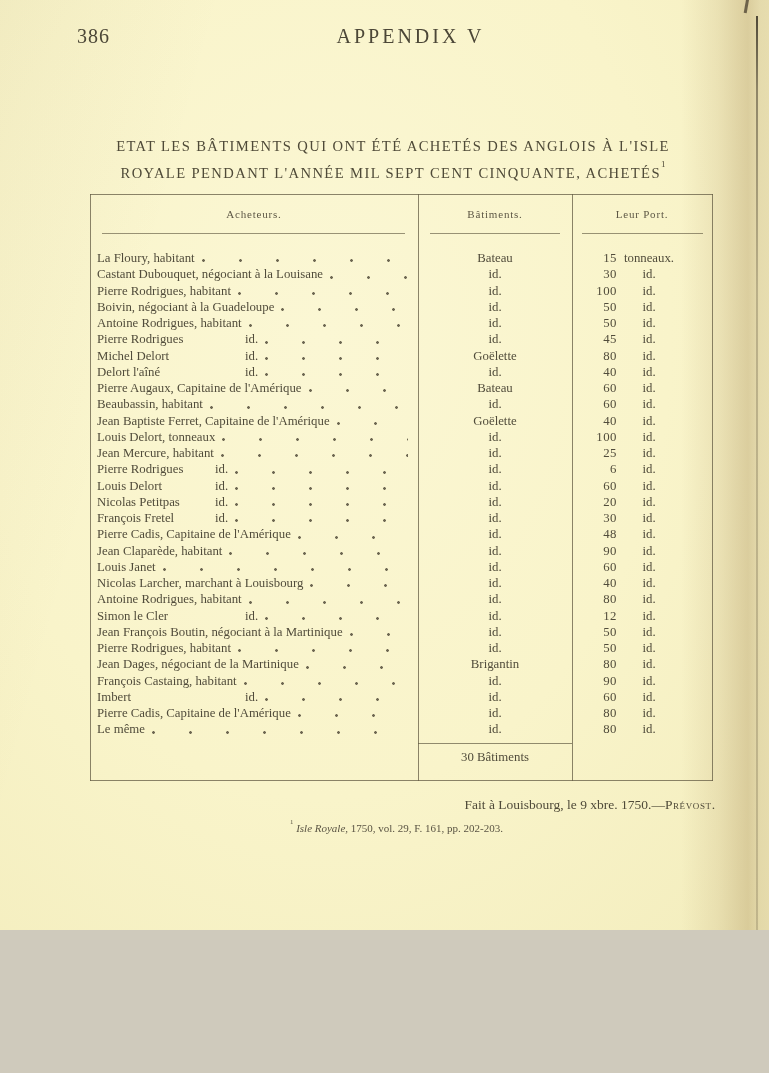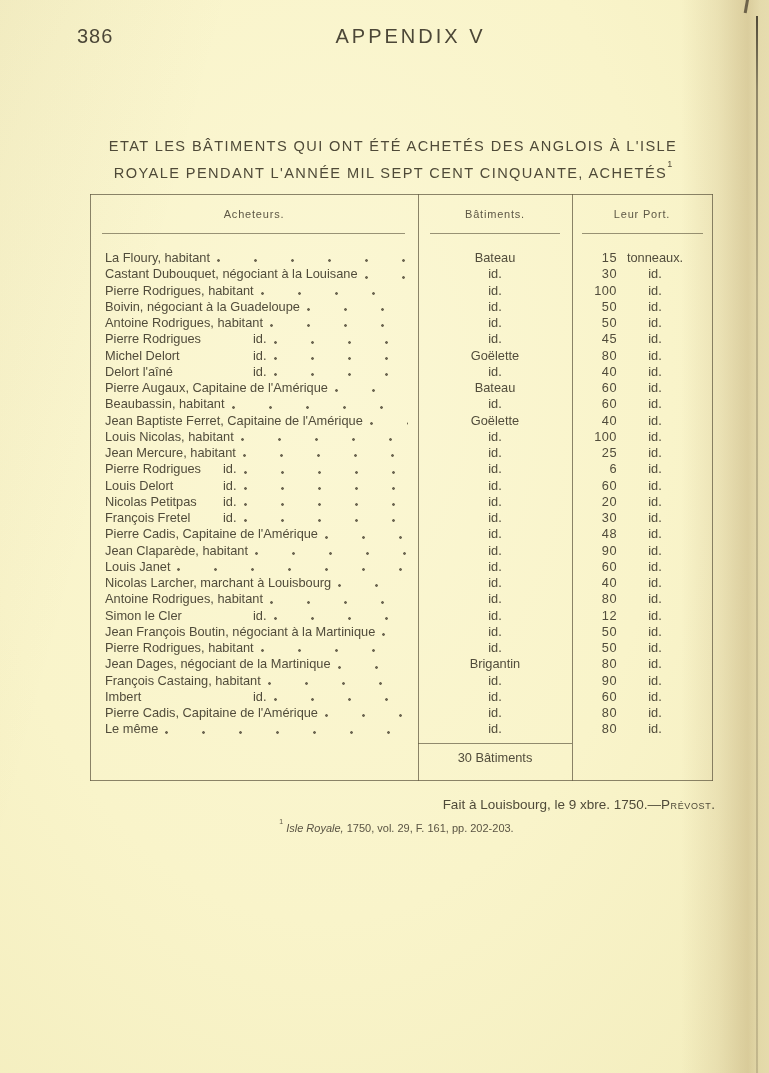--- a/index.html
+++ b/index.html
@@ -1,18 +1,18 @@
 <!DOCTYPE html>
 <html><head>
 <meta charset="utf-8">
 <style>
   html,body{margin:0;padding:0;background:#cfcabc;}
   .page{
-    position:relative;width:769px;height:1073px;overflow:hidden;
-    font-family:Liberation Sans, sans-serif;color:#55503e;
+    position:relative;width:769px;height:930px;overflow:hidden;
+    font-family:Liberation Serif, serif;color:#55503e;
     background:
       linear-gradient(105deg, rgba(120,100,60,0.05), rgba(120,100,60,0) 22%),
       radial-gradient(ellipse at 42% 36%, #fbf7d4 0%, #f9f4ca 55%, #f3edbd 100%);
   }
   
   .edge-band{position:absolute;top:0;right:0;width:88px;height:100%;
     background:linear-gradient(to right, rgba(198,178,128,0) 0%, rgba(198,178,128,0.25) 42%,
       rgba(188,166,114,0.48) 76%, rgba(203,186,138,0.40) 90%, rgba(214,199,152,0.48) 100%);}
   .edge-line{position:absolute;top:16px;right:11px;width:2px;height:1057px;
     background:linear-gradient(to bottom, rgba(38,33,24,0.78), rgba(60,52,38,0.5) 7%,
@@ -40,30 +40,30 @@
 
   .t-head{position:absolute;left:0;top:14px;width:100%;display:flex;
     font-size:11px;letter-spacing:0.8px;color:#5d5745;}
   .h1{width:328px;text-align:center;} .h2{width:154px;text-align:center;} .h3{width:140px;text-align:center;}
   .hrule{position:absolute;top:39px;height:1px;background:rgba(100,92,68,0.65);}
   .hr1{left:12px;width:303px;} .hr2{left:340px;width:130px;} .hr3{left:492px;width:121px;}
 
   .t-body{position:absolute;left:0;top:56px;width:100%;}
   .t-row{display:flex;height:16.25px;font-size:12.8px;line-height:16.25px;color:#514c3b;white-space:nowrap;}
   .c-ach{width:328px;display:flex;padding-left:7px;box-sizing:border-box;}
-  .nm{flex:0 0 auto;margin-left:8px;}
+  .nm{flex:0 0 auto;}
   .tab-a{min-width:148px;} .tab-b{min-width:118px;}
   .mid{flex:0 0 auto;}
   .leader{flex:1 1 auto;align-self:flex-end;height:3px;margin:0 10px 4px 7px;
     background-image:radial-gradient(circle at 1.5px 1.5px, rgba(85,78,60,0.85) 1.1px, rgba(0,0,0,0) 1.6px);
     background-size:37px 3px;background-repeat:repeat-x;}
   .c-bat{width:154px;text-align:center;}
   .c-port{width:140px;display:flex;}
   .pnum{width:33px;text-align:right;letter-spacing:0.5px;padding-left:12px;}
-  .punit{width:64px;margin-left:6px;text-align:center;}
+  .punit{width:64px;text-align:center;}
 
   .t-total-rule{position:absolute;left:328px;top:549px;width:154px;height:1px;background:rgba(100,92,68,0.7);}
   .t-total{position:absolute;left:328px;top:556px;width:154px;text-align:center;font-size:12.8px;color:#514c3b;}
 
   .attest{position:absolute;top:797px;left:0;right:54px;text-align:right;font-size:13.5px;color:#4f4a39;padding-left:28px;}
   .sc{font-variant:small-caps;letter-spacing:0.6px;}
   .footnote{position:absolute;top:821px;left:0;width:100%;text-align:center;
     transform:translateX(12px);font-size:11px;color:#5a5443;}
   .footnote .it{font-style:italic;}
 </style>
@@ -221,21 +221,21 @@
             <span class="leader"></span>
           </div>
           <div class="c-bat">Goëlette</div>
           <div class="c-port">
             <span class="pnum">40</span>
             <span class="punit">id.</span>
           </div>
         </div>
         <div class="t-row">
           <div class="c-ach">
-            <span class="nm">Louis Nicolas, habitant</span>
+            <span class="nm">Louis Delort, tonneaux</span>
             <span class="leader"></span>
           </div>
           <div class="c-bat">id.</div>
           <div class="c-port">
             <span class="pnum">100</span>
             <span class="punit">id.</span>
           </div>
         </div>
         <div class="t-row">
           <div class="c-ach">

